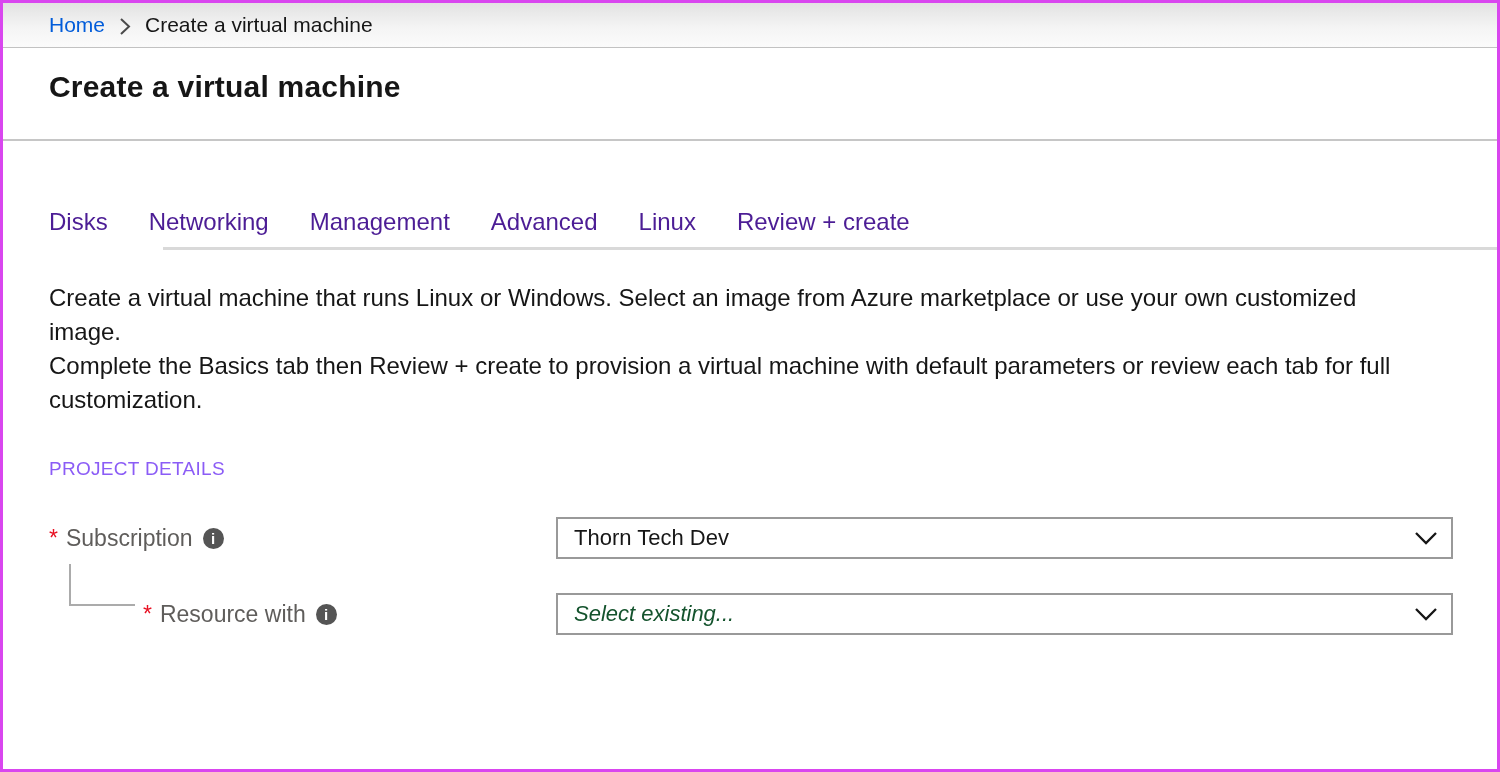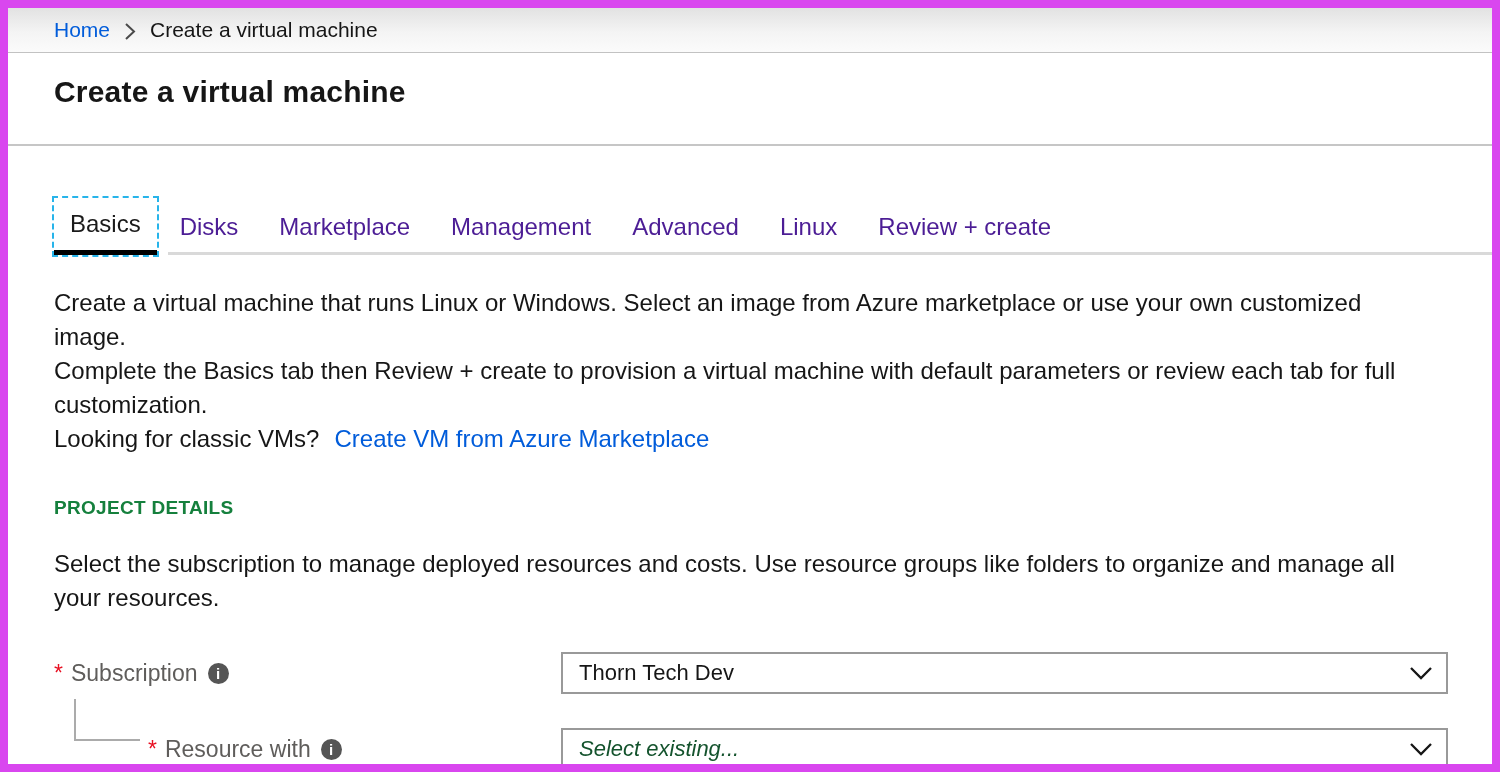--- a/index.html
+++ b/index.html
@@ -3,21 +3,21 @@
 <meta charset="utf-8">
 <style>
   * { box-sizing: border-box; margin: 0; padding: 0; }
   html, body { background: #ffffff; }
   body { font-family: "Liberation Sans", sans-serif; color: #161616; }
 
   .page {
     position: relative;
     width: 1500px;
     height: 772px;
-    border: 8px solid #d946ef;
+    border: 3px solid #d946ef;
     background: #ffffff;
     overflow: hidden;
   }
 
   
   .breadcrumb-bar {
     height: 45px;
     display: flex;
     align-items: center;
     gap: 14px;
@@ -74,22 +74,22 @@
   
   .content { padding: 0 44px 0 46px; }
   .bodytext { font-size: 24px; line-height: 34px; color: #161616; white-space: pre-line; }
   .intro { margin-top: 31px; }
   .classic-row { display: flex; gap: 15px; font-size: 24px; line-height: 34px; }
   .classic-row a { color: #015cda; text-decoration: none; cursor: pointer; }
 
   .section-heading {
     margin-top: 41px;
     font-size: 19px;
-    font-weight: 700;
-    color: #15803d;
+    font-weight: 400;
+    color: #8b5cf6;
     letter-spacing: 0.3px;
   }
   .section-desc { margin-top: 28px; }
 
   
   .form { position: relative; margin-top: 37px; }
   .form-row {
     display: grid;
     grid-template-columns: 507px 1fr;
     align-items: center;
@@ -156,45 +156,38 @@
     </span>
     <span class="crumb-current">Create a virtual machine</span>
   </div>
 
   <div class="title-bar">
     <h1>Create a virtual machine</h1>
   </div>
 
   <div class="tab-strip">
     <div class="tab-line"></div>
-    <div class="tab active">Basics</div>
     <div class="tab">Disks</div>
-    <div class="tab">Marketplace</div>
+    <div class="tab">Networking</div>
     <div class="tab">Management</div>
     <div class="tab">Advanced</div>
     <div class="tab">Linux</div>
     <div class="tab">Review + create</div>
   </div>
 
   <div class="content">
 
     <div class="bodytext intro">Create a virtual machine that runs Linux or Windows. Select an image from Azure marketplace or use your own customized
 image.
 Complete the Basics tab then Review + create to provision a virtual machine with default parameters or review each tab for full
 customization.</div>
 
-    <div class="classic-row">
-      <span>Looking for classic VMs?</span>
-      <a>Create VM from Azure Marketplace</a>
-    </div>
 
     <div class="section-heading">PROJECT DETAILS</div>
 
-    <div class="bodytext section-desc">Select the subscription to manage deployed resources and costs. Use resource groups like folders to organize and manage all
-your resources.</div>
 
     <div class="form">
 
       <div class="form-row">
         <div class="label-cell">
           <span class="req">*</span>
           <span>Subscription</span>
           <span class="info-icon">i</span>
         </div>
         <div class="dropdown">

